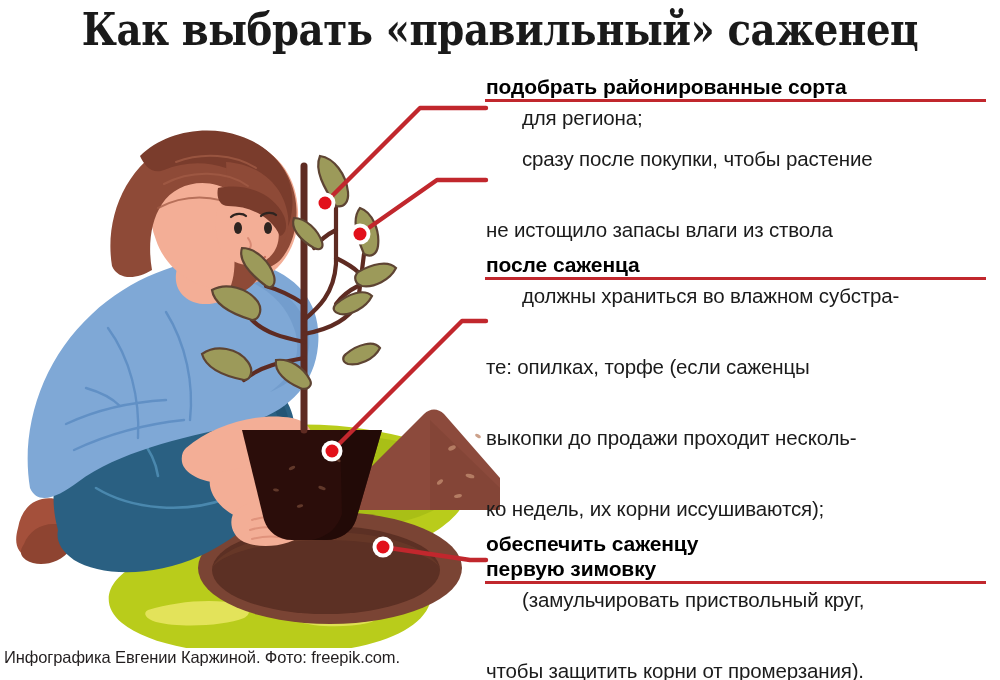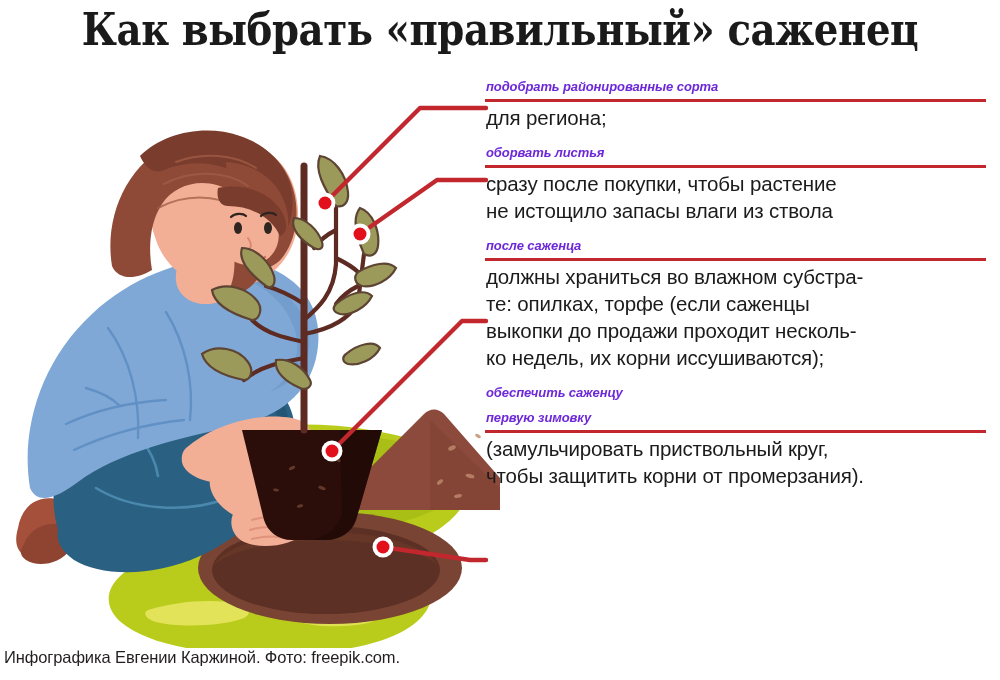--- a/index.html
+++ b/index.html
@@ -33,44 +33,44 @@
   .art svg{display:block;}
 
   
   .textcol{
     position:absolute;
     left:486px;top:74px;
     width:500px;
   }
   .blk{position:relative;}
   .hd{
-    font-size:13px;
+    font-size:21px;
     font-weight:bold;
     line-height:25px;
-    color:#6d28d9;
+    color:#000000;
     letter-spacing:-0.1px;
     white-space:nowrap;
-    font-style:italic;
   }
   .hd-ul{position:relative;}
   .hd-ul::after{
     content:"";
     position:absolute;
     left:-1px;right:0;bottom:-3px;
     height:2.6px;
     background:#C1272D;
   }
   .bd{
     font-size:20.5px;
     line-height:27px;
     color:#1b1b1b;
     letter-spacing:-0.15px;
     white-space:nowrap;
-  }
-  .bd.first{margin-top:5px;}
+    margin-top:44px;
+  }
+  .bd.first{margin-top:5px;margin-left:36px;}
   .gap-m{height:9px;}
 
   
   .credit{
     position:absolute;
     left:4px;top:648px;
     font-size:16.5px;
     color:#231f20;
     letter-spacing:-0.1px;
     white-space:nowrap;
@@ -276,21 +276,20 @@
   <div class="textcol">
 
     <div class="blk">
       <div class="hd hd-ul">подобрать районированные сорта</div>
       <div class="bd first">для региона;</div>
     </div>
 
     <div class="gap-m"></div>
 
     <div class="blk">
-      <div class="hd hd-ul">оборвать листья</div>
       <div class="bd first">сразу после покупки, чтобы растение</div>
       <div class="bd">не истощило запасы влаги из ствола</div>
     </div>
 
     <div class="gap-m"></div>
 
     <div class="blk">
       <div class="hd hd-ul">после саженца</div>
       <div class="bd first">должны храниться во влажном субстра-</div>
       <div class="bd">те: опилках, торфе (если  саженцы</div>

